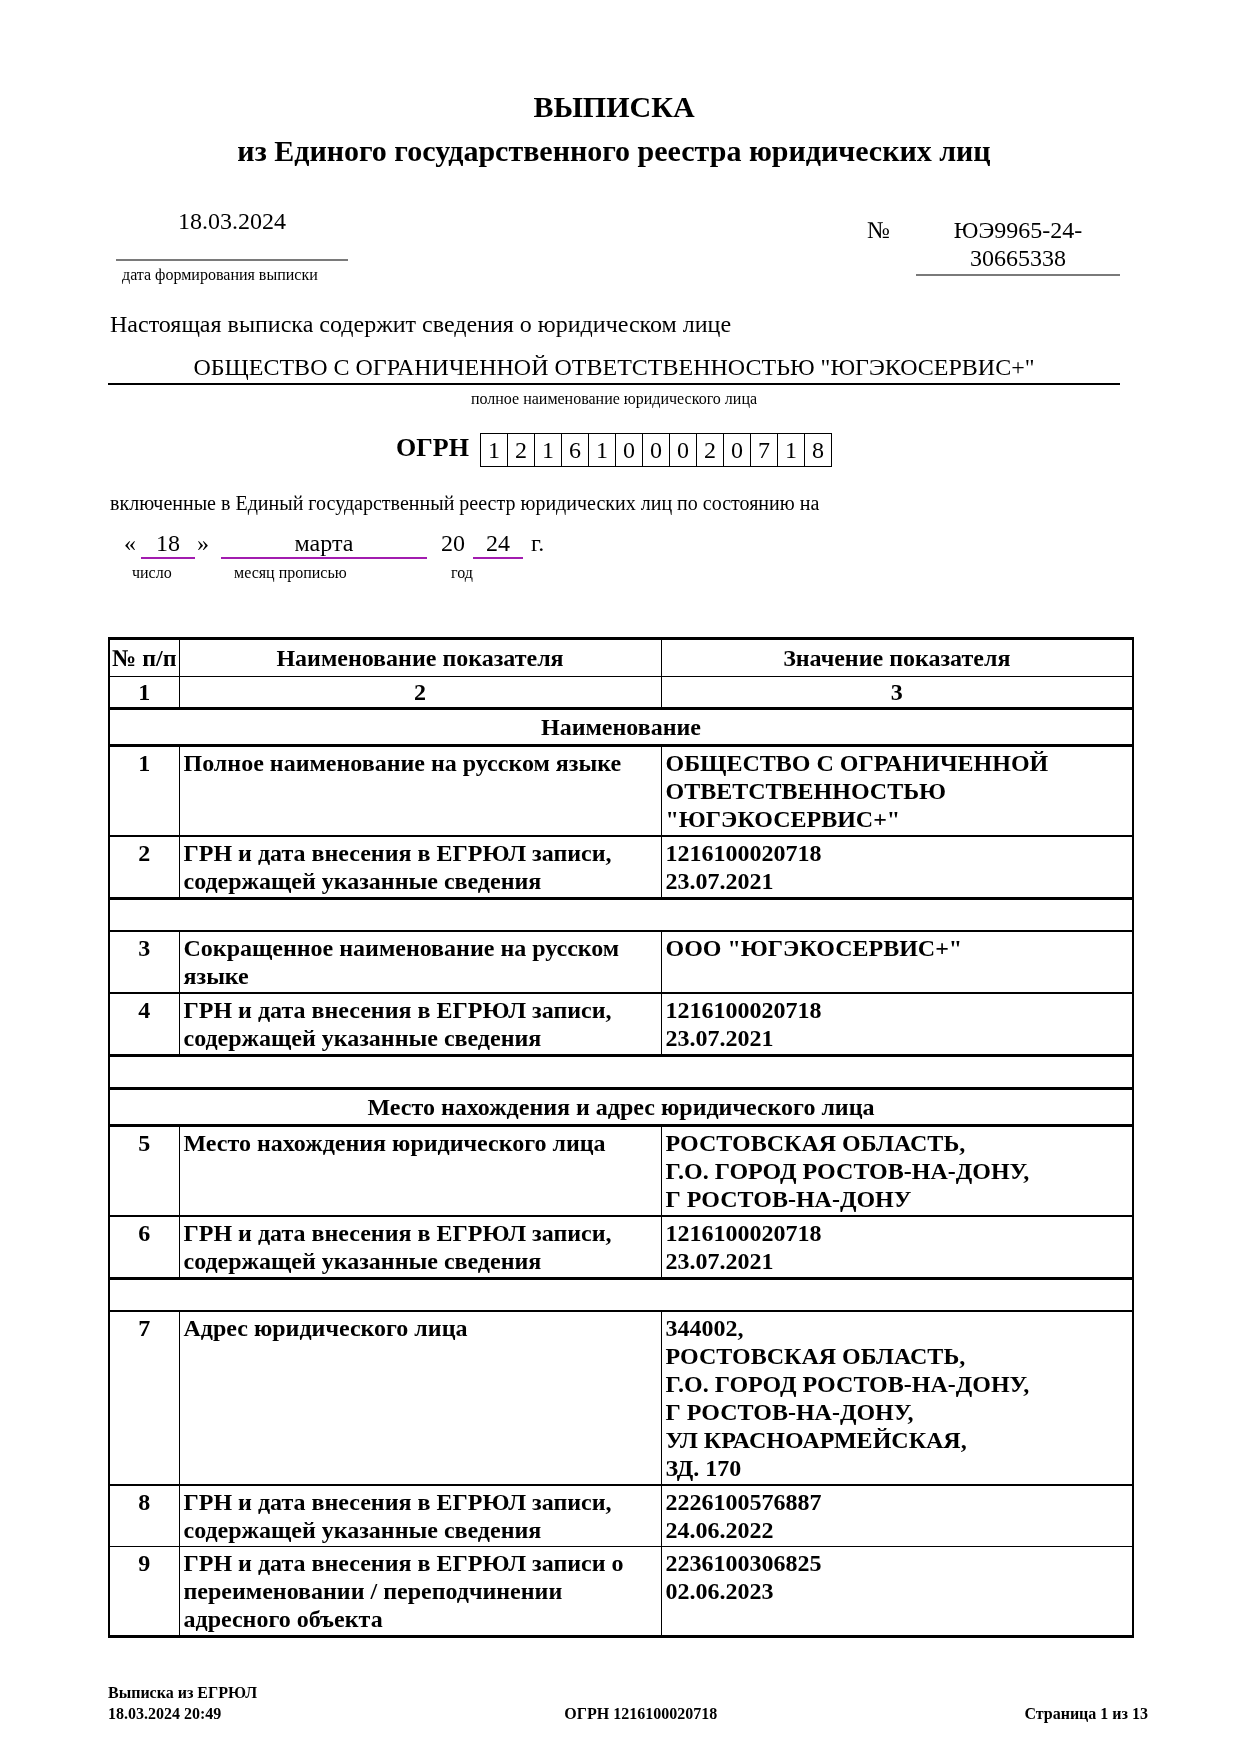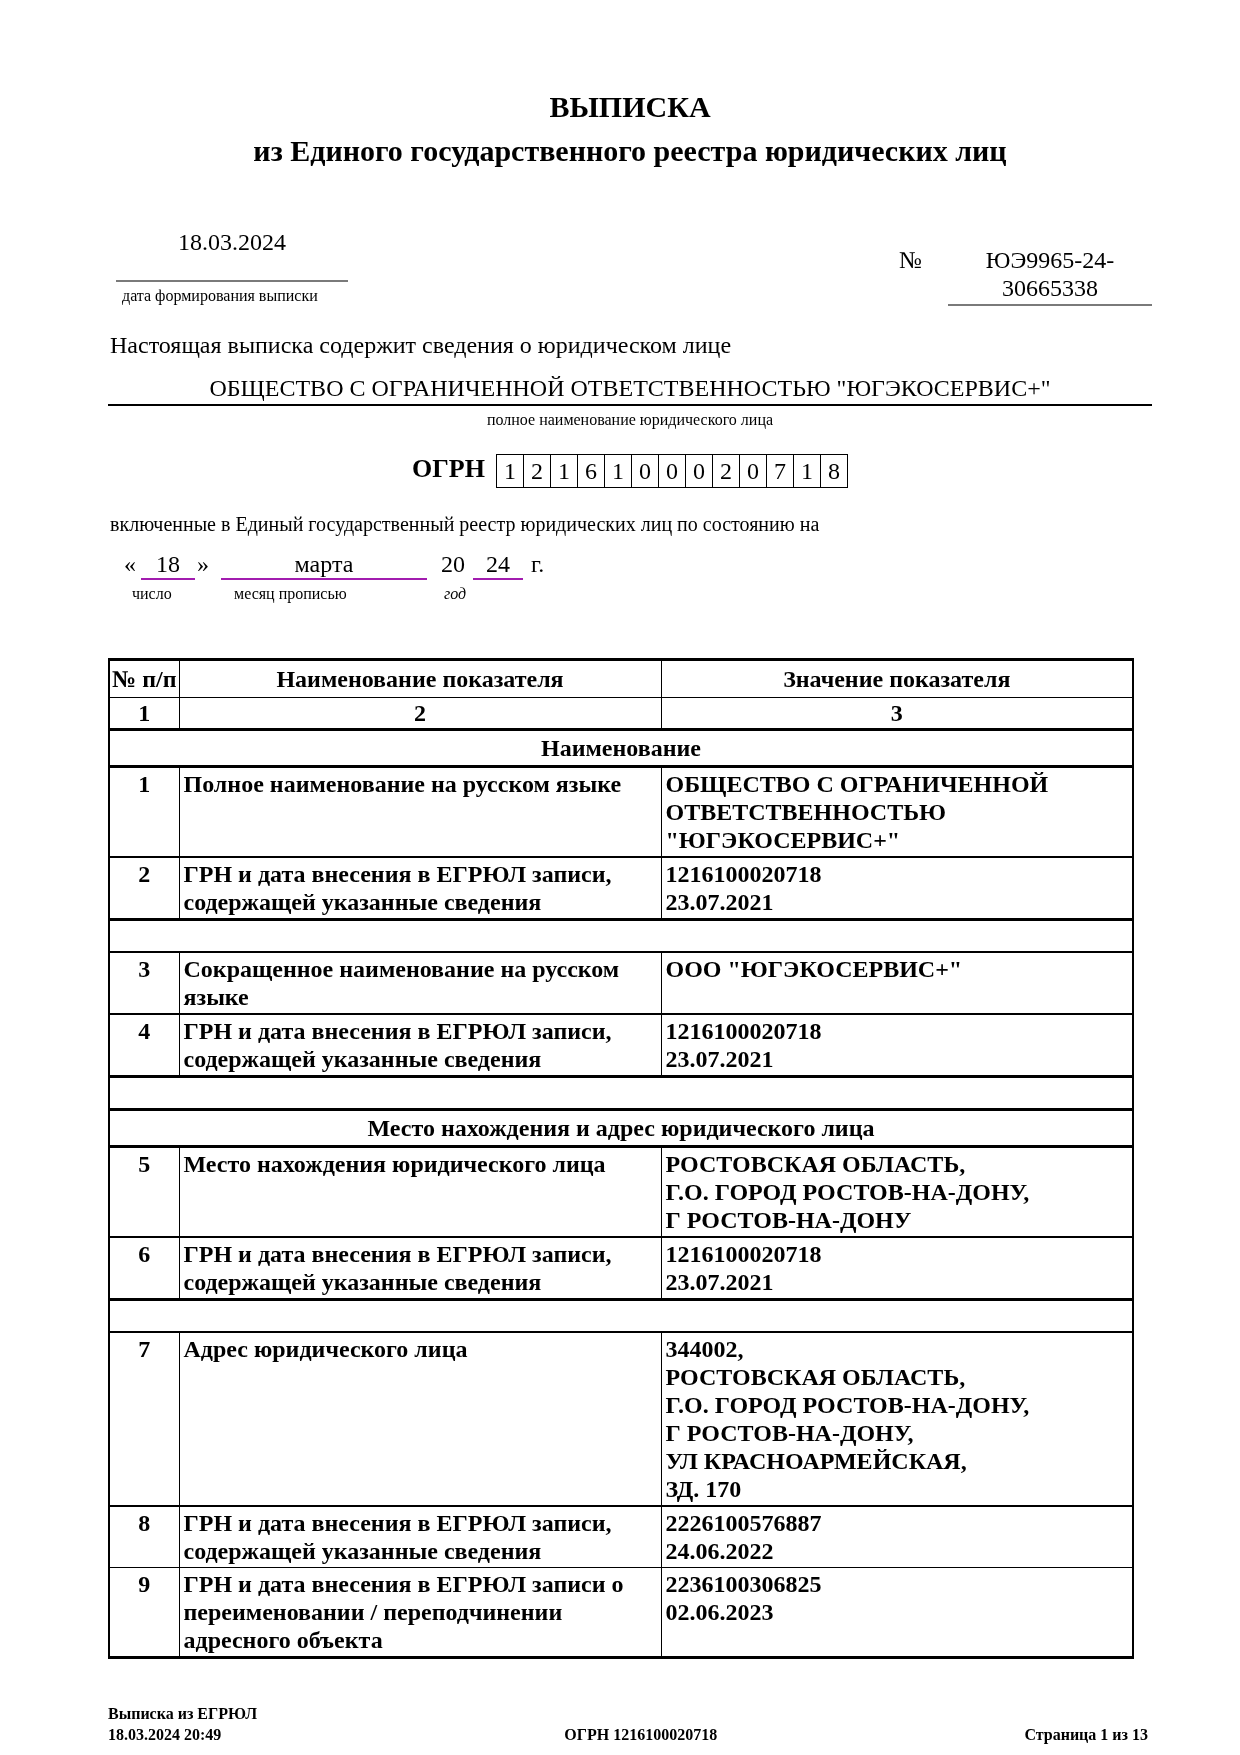--- a/index.html
+++ b/index.html
@@ -11,43 +11,43 @@
     width: 1240px;
     height: 1755px;
     font-family: "Liberation Serif", "DejaVu Serif", serif;
     color: #000;
     box-sizing: border-box;
   }
   .page {
     box-sizing: border-box;
     width: 1240px;
     height: 1755px;
-    padding: 90px 88px 20px 108px;
+    padding: 90px 120px 20px 108px;
     position: relative;
   }
   
   .doc-title {
     margin: 0;
     text-align: center;
     font-size: 30px;
     font-weight: bold;
     line-height: 1.1;
   }
   .doc-subtitle {
     margin: 10px 0 0 0;
     text-align: center;
     font-size: 30px;
     font-weight: bold;
     line-height: 1.2;
   }
   .meta-row {
-    margin-top: 59px;
+    margin-top: 38px;
     display: flex;
     justify-content: space-between;
-    align-items: flex-end;
+    align-items: center;
   }
   .date-stack { width: 232px; margin-left: 8px; }
   .date-value {
     text-align: center;
     font-size: 24px;
     line-height: 28px;
   }
   .u-gray {
     border-bottom: 2px solid #a21caf;
   }
@@ -125,21 +125,21 @@
   .fd-year  { display: inline-block; width: 50px;  text-align: center; margin-left: 8px; }
   .fd-suffix { margin-left: 8px; }
   .fd-caption {
     position: absolute;
     top: 34px;
     font-size: 16px;
     line-height: 20px;
   }
   .fd-cap-day   { left: 24px; }
   .fd-cap-month { left: 126px; }
-  .fd-cap-year  { left: 336px; font-style: italic; }
+  .fd-cap-year  { left: 343px; }
   
   table.main {
     margin-top: 50px;
     border-collapse: collapse;
     width: 1024px;
     table-layout: fixed;
     font-size: 24px;
     line-height: 28px;
   }
   table.main { border: 2px solid #000; border-top: 3px solid #000; border-bottom: 3px solid #000; }

